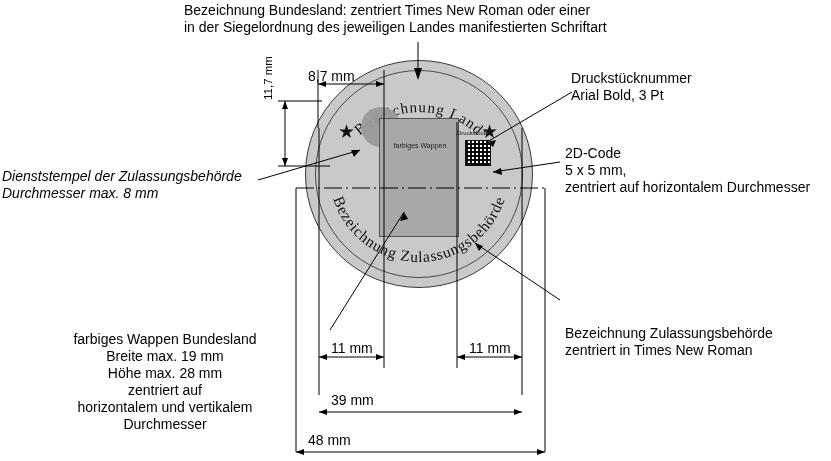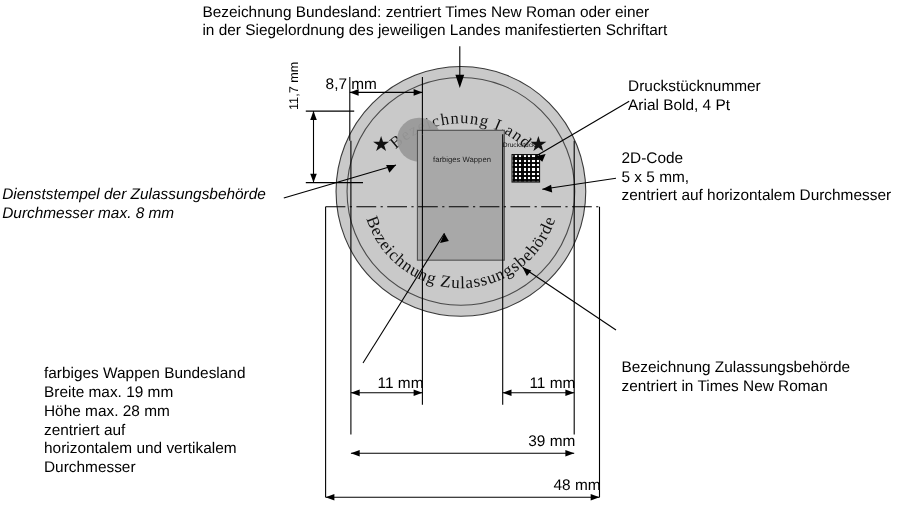--- a/index.html
+++ b/index.html
@@ -18,22 +18,22 @@
     overflow: hidden;
   }
   .txt {
     position: absolute;
     font-family: "Liberation Sans", sans-serif;
     font-size: 14px;
     color: #000000;
     line-height: 17px;
     white-space: pre;
   }
-  .txt.center { text-align: right; }
-  .txt.right  { text-align: left; }
+  .txt.center { text-align: left; margin-left: 12px; }
+  .txt.right  { text-align: center; }
 
   
   #seal-wrap {
     position: absolute;
     left: 305px;
     top: 60px;
     width: 230px;
     height: 240px;
   }
   .seal-outer {
@@ -241,23 +241,23 @@
 
   <div class="txt" style="left:184px; top:2px;">Bezeichnung Bundesland: zentriert Times New Roman oder einer
 in der Siegelordnung des jeweiligen Landes manifestierten Schriftart</div>
 
   <div class="txt center" style="left:296px; top:68px; width:44px;">8,7 mm</div>
 
   <div class="txt" style="left:262px; top:100px; width:18px; font-size:11.5px; line-height:12px;
               transform: rotate(-90deg); transform-origin: left top; white-space:nowrap;">11,7 mm</div>
 
   <div class="txt" style="left:571px; top:70px;">Druckstücknummer
-Arial Bold, 4 Pt</div>
-
-  <div class="txt" style="left:565px; top:135px;">2D-Code
+Arial Bold, 3 Pt</div>
+
+  <div class="txt" style="left:565px; top:145px;">2D-Code
 5 x 5 mm,
 zentriert auf horizontalem Durchmesser</div>
 
   <div class="txt" style="left:2px; top:168px;font-style:italic;">Dienststempel der Zulassungsbehörde
 Durchmesser max. 8 mm</div>
 
   <div class="txt" style="left:565px; top:325px;">Bezeichnung Zulassungsbehörde
 zentriert in Times New Roman</div>
 
   <div class="txt right" style="left:40px; top:331px; width:250px;">farbiges Wappen Bundesland

